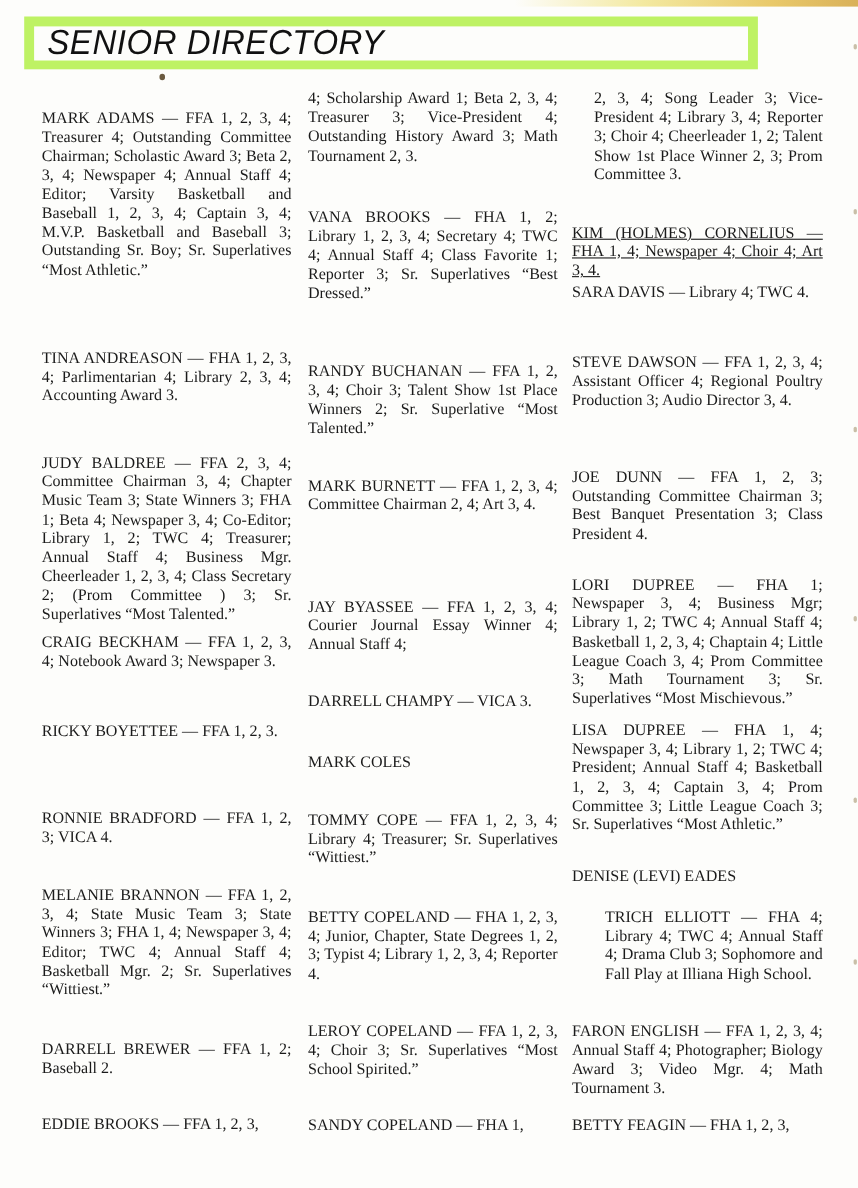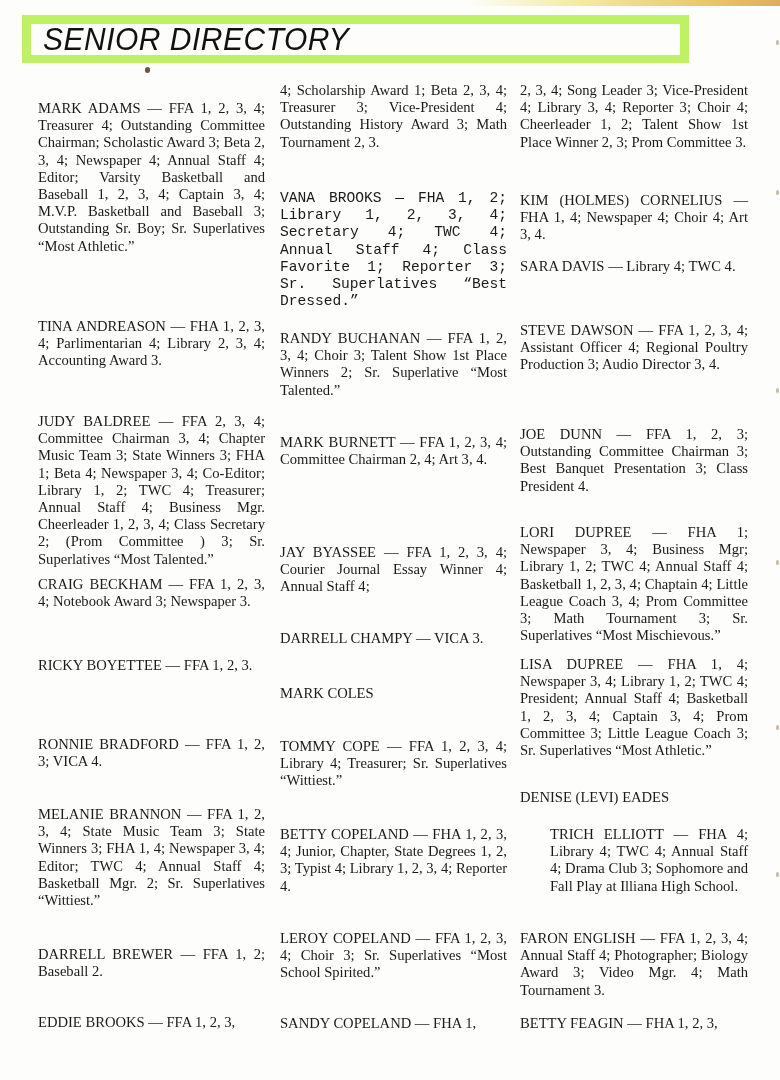--- a/index.html
+++ b/index.html
@@ -99,21 +99,21 @@
     </div>
   <div class="entry" style="top:930px;">
       <span class="text">EDDIE BROOKS — FFA 1, 2, 3,</span>
     </div>
 </div>
 
 <div class="col" style="left:280px; width:227px;">
   <div class="entry" style="top:-2px;">
       <span class="text">4; Scholarship Award 1; Beta 2, 3, 4; Treasurer 3; Vice-President 4; Outstanding History Award 3; Math Tournament 2, 3.</span>
     </div>
-  <div class="entry" style="top:106px;font-family:Liberation Mono, monospace;">
+  <div class="entry" style="top:106px;">
       <span class="text">VANA BROOKS — FHA 1, 2; Library 1, 2, 3, 4; Secretary 4; TWC 4; Annual Staff 4; Class Favorite 1; Reporter 3; Sr. Superlatives “Best Dressed.”</span>
     </div>
   <div class="entry" style="top:246px;">
       <span class="text">RANDY BUCHANAN — FFA 1, 2, 3, 4; Choir 3; Talent Show 1st Place Winners 2; Sr. Superlative “Most Talented.”</span>
     </div>
   <div class="entry" style="top:350px;">
       <span class="text">MARK BURNETT — FFA 1, 2, 3, 4; Committee Chairman 2, 4; Art 3, 4.</span>
     </div>
   <div class="entry" style="top:460px;">
       <span class="text">JAY BYASSEE — FFA 1, 2, 3, 4; Courier Journal Essay Winner 4; Annual Staff 4;</span>
@@ -132,24 +132,24 @@
     </div>
   <div class="entry" style="top:846px;">
       <span class="text">LEROY COPELAND — FFA 1, 2, 3, 4; Choir 3; Sr. Superlatives “Most School Spirited.”</span>
     </div>
   <div class="entry" style="top:931px;">
       <span class="text">SANDY COPELAND — FHA 1,</span>
     </div>
 </div>
 
 <div class="col" style="left:520px; width:228px;">
-  <div class="entry" style="top:-2px;">
+  <div class="entry" style="top:-2px;margin-left:20px;">
       <span class="text">2, 3, 4; Song Leader 3; Vice-President 4; Library 3, 4; Reporter 3; Choir 4; Cheerleader 1, 2; Talent Show 1st Place Winner 2, 3; Prom Committee 3.</span>
     </div>
-  <div class="entry" style="top:108px;">
+  <div class="entry" style="top:120px;text-decoration:underline;">
       <span class="text">KIM (HOLMES) CORNELIUS — FHA 1, 4; Newspaper 4; Choir 4; Art 3, 4.</span>
     </div>
   <div class="entry" style="top:174px;">
       <span class="text">SARA DAVIS — Library 4; TWC 4.</span>
     </div>
   <div class="entry" style="top:238px;">
       <span class="text">STEVE DAWSON — FFA 1, 2, 3, 4; Assistant Officer 4; Regional Poultry Production 3; Audio Director 3, 4.</span>
     </div>
   <div class="entry" style="top:342px;">
       <span class="text">JOE DUNN — FFA 1, 2, 3; Outstanding Committee Chairman 3; Best Banquet Presentation 3; Class President 4.</span>

